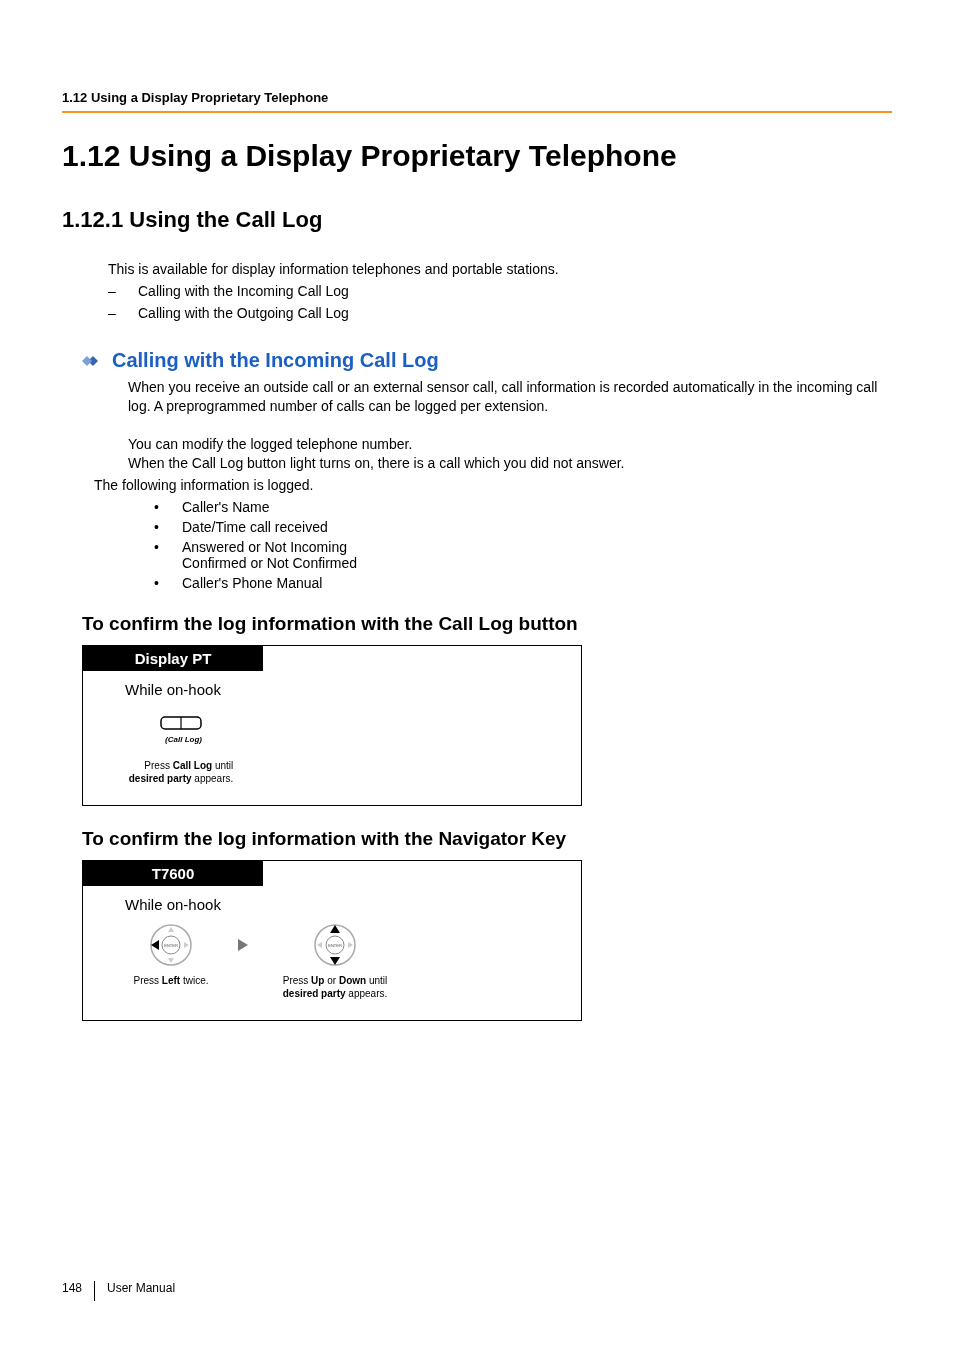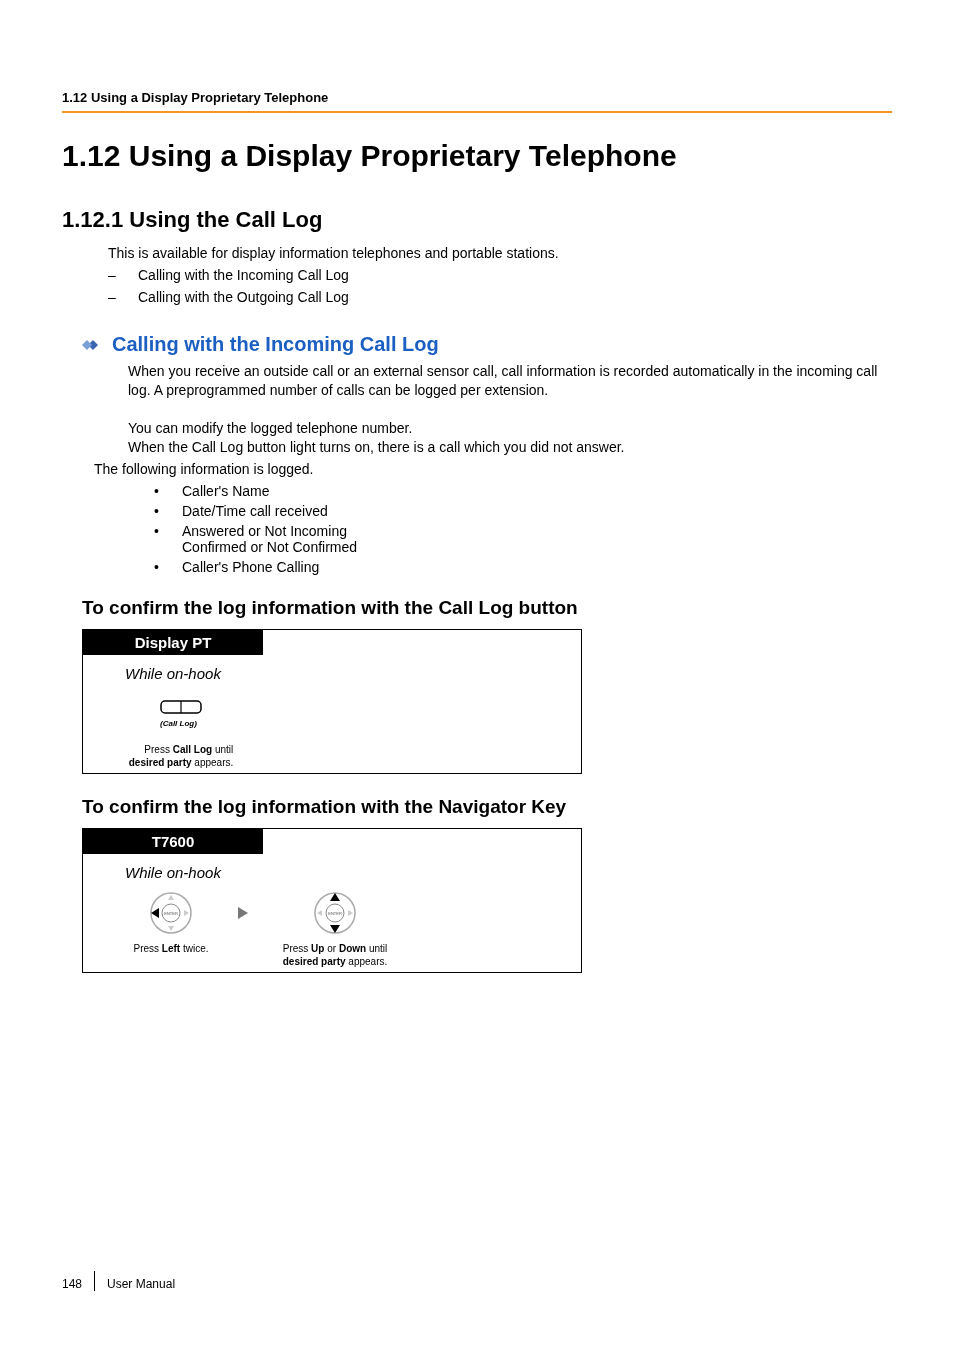--- a/index.html
+++ b/index.html
@@ -1,43 +1,43 @@
 <!DOCTYPE html>
 <html><head>
 <meta charset="utf-8">
 <style>
   * { box-sizing: border-box; margin: 0; padding: 0; }
   html, body { width: 954px; background: #fff; font-family: Arial, Helvetica, sans-serif; color: #000; }
   .page { padding: 90px 62px 40px 62px; width: 954px; min-height: 1351px; position: relative; }
   .running-head { font-size: 13px; font-weight: bold; margin-bottom: 6px; }
   .orange-rule { height: 2px; background: #f7931e; margin-bottom: 26px; }
   .h1 { font-size: 30px; font-weight: bold; margin-bottom: 34px; }
-  .h2 { font-size: 22px; font-weight: bold; margin-bottom: 12px; }
+  .h2 { font-size: 22px; font-weight: bold; margin-bottom: 28px; }
   .intro { font-size: 14px; margin-left: 46px; margin-bottom: 6px; }
   .dash-list { margin-left: 46px; font-size: 14px; }
   .dash-list .row { display: flex; align-items: baseline; margin-top: 6px; }
   .dash-list .dash { width: 30px; flex-shrink: 0; }
   .sub-section { margin-top: 28px; }
   .sub-head { display: flex; align-items: center; margin-left: 20px; margin-bottom: 6px; }
   .sub-head-title { color: #1b5fc2; font-size: 20px; font-weight: bold; }
   .diamond-icon { width: 22px; height: 18px; margin-right: 8px; display: inline-flex; align-items: center; }
   .body-text { font-size: 14px; margin-left: 66px; line-height: 1.35; }
   .bullet-list { margin-left: 92px; margin-top: 4px; }
   .bullet-list .row { display: flex; align-items: flex-start; margin-top: 4px; font-size: 14px; }
   .bullet-list .dot { width: 28px; flex-shrink: 0; text-align: left; }
   .bold-sub { font-size: 19px; font-weight: bold; margin-left: 20px; margin-top: 22px; margin-bottom: 10px; }
-  .diagram-box { border: 1px solid #000; margin-left: 20px; width: 500px; padding-bottom: 4px; }
+  .diagram-box { border: 1px solid #000; margin-left: 20px; width: 500px; padding-bottom: 20px; }
   .diagram-header { background: #000; color: #fff; font-weight: bold; font-size: 15px; padding: 4px 10px; width: 180px; text-align: center; }
-  .diagram-sub { font-style: italic; font-size: 15px; margin: 10px 0 10px 42px; }
+  .diagram-sub { font-size: 15px; margin: 10px 0 10px 42px; }
   .diagram-body { display: flex; align-items: flex-start; margin-left: 28px; }
   .step { display: flex; flex-direction: column; align-items: center; font-size: 11px; width: 140px; }
-  .step-icon { height: 44px; display: flex; align-items: flex-start; justify-content: center; margin-bottom: 8px; }
+  .step-icon { height: 44px; display: flex; align-items: flex-end; justify-content: center; margin-bottom: 8px; }
   .step-caption { text-align: right; line-height: 1.25; font-size: 10px; }
   .arrow { display: flex; align-items: center; height: 44px; padding: 0 4px; color: #444; }
-  .footer { position: absolute; bottom: 60px; left: 62px; font-size: 12px; display: flex; align-items: flex-end; }
+  .footer { position: absolute; bottom: 50px; left: 62px; font-size: 12px; display: flex; align-items: flex-start; }
   .footer .pn { font-weight: 400; margin-right: 12px; }
   .footer .sep { border-left: 1px solid #000; height: 20px; margin-right: 12px; }
 </style>
 </head>
 <body>
 
 <div class="page">
   <div class="running-head">1.12 Using a Display Proprietary Telephone</div>
   <div class="orange-rule"></div>
 
@@ -86,21 +86,21 @@
       </div>
       <div class="row">
         <span class="dot">•</span>
         <span>
           <span>Answered or Not Incoming</span><br>
           <span>Confirmed or Not Confirmed</span>
         </span>
       </div>
       <div class="row">
         <span class="dot">•</span>
-        <span>Caller's Phone Calling</span>
+        <span>Caller's Phone Manual</span>
       </div>
     </div>
   </div>
 
   <div class="bold-sub">To confirm the log information with the Call Log button</div>
   <div class="diagram-box">
     <div class="diagram-header">Display PT</div>
     <div class="diagram-sub">While on-hook</div>
     <div class="diagram-body">
       <div class="step">

